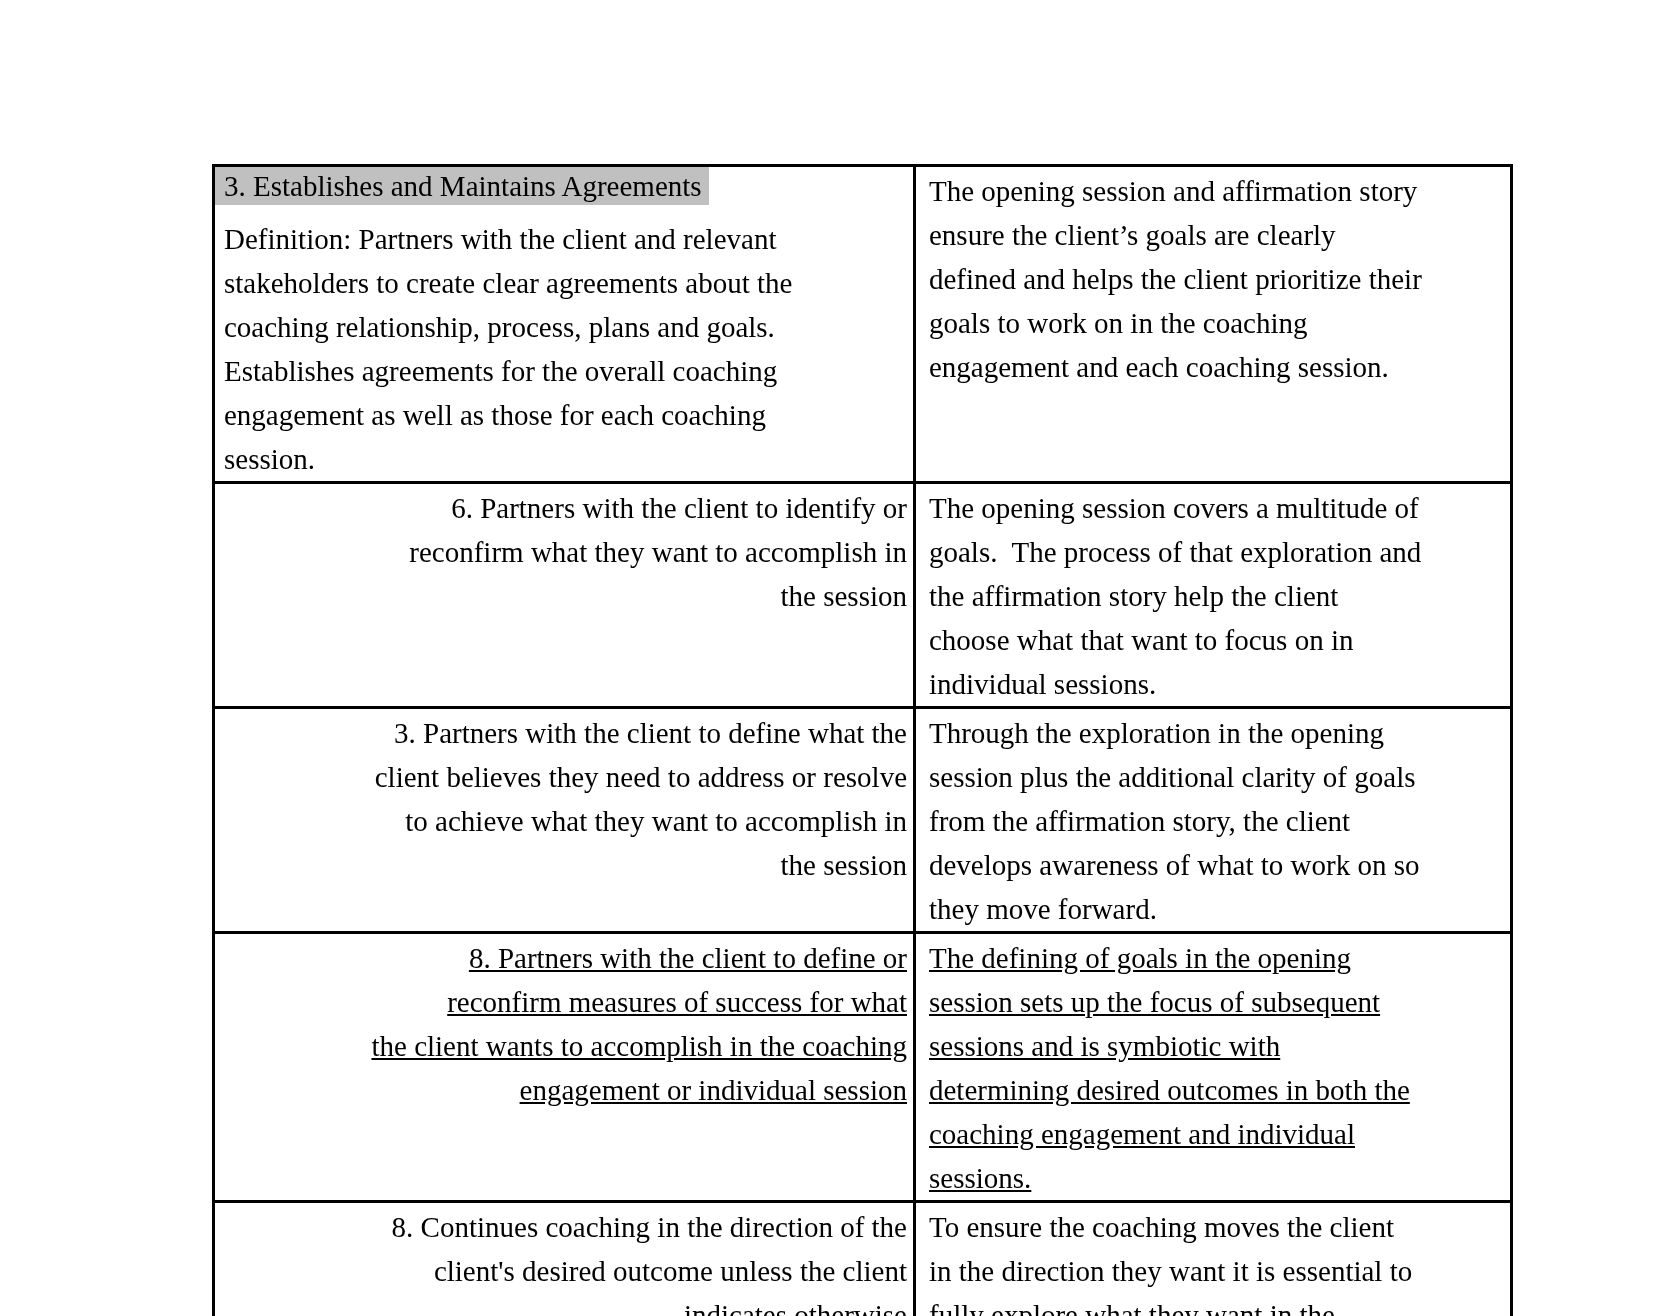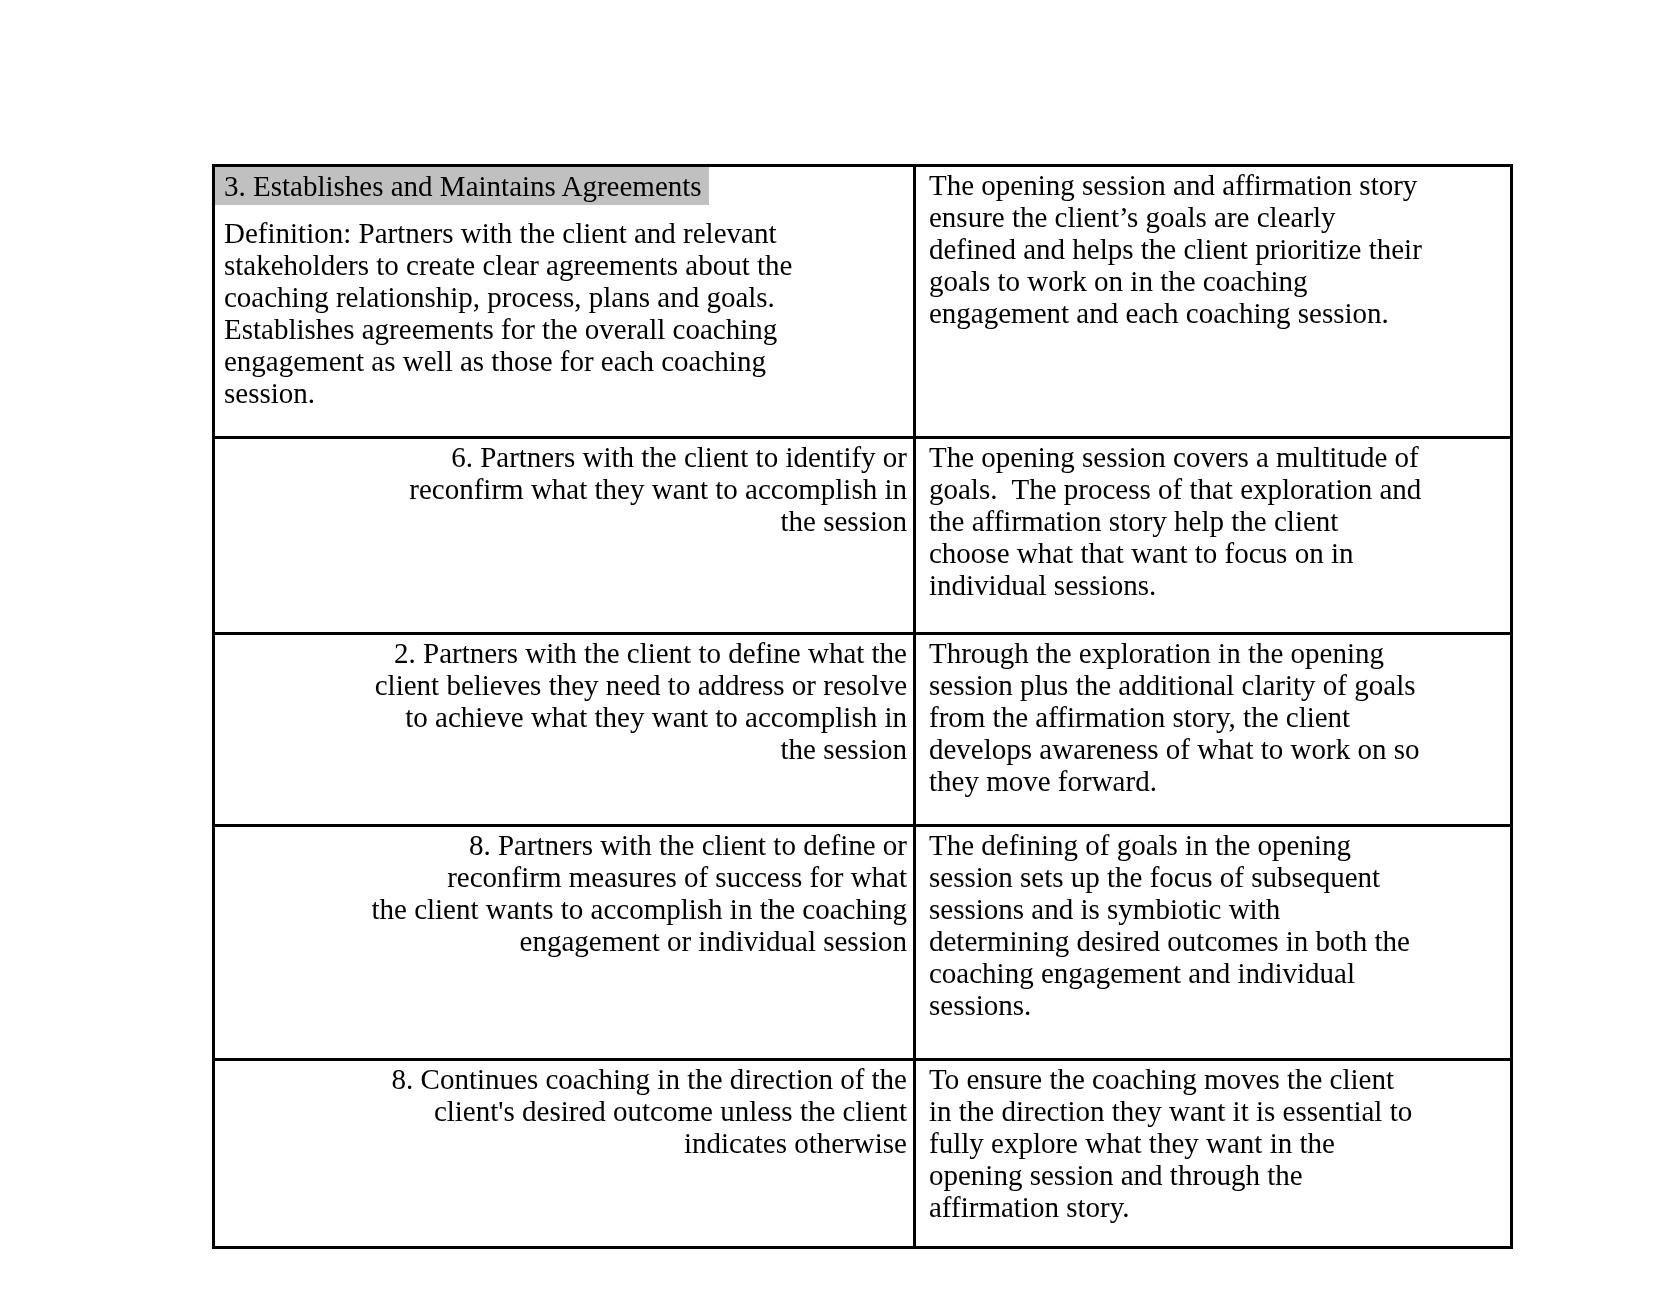--- a/index.html
+++ b/index.html
@@ -29,25 +29,25 @@
   col.col-left  { width: 701px; }
   col.col-right { width: 597px; }
   td {
     border: 3px solid #000000;
     vertical-align: top;
     padding: 0;
   }
   tr.r0 { height: 272px; }
   tr.r1 { height: 196px; }
   tr.r2 { height: 192px; }
-  tr.r3 { height: 234px; }
+  tr.r3 { height: 234px; text-decoration: underline; }
   tr.r4 { height: 188px; }
   .text {
     font-size: 29px;
-    line-height: 32px;
+    line-height: 44px;
     white-space: pre-wrap;
   }
   
   .highlight {
     display: inline-block;
     background: #c0c0c0;
     font-size: 29px;
     line-height: 37px;
     padding: 1px 7px 0 9px;
   }
@@ -103,21 +103,21 @@
           <div class="text explanation">The opening session covers a multitude of
 goals.  The process of that exploration and
 the affirmation story help the client
 choose what that want to focus on in
 individual sessions.</div>
         </td>
       </tr>
 
       <tr class="r2">
         <td>
-          <div class="text competency-indent">2. Partners with the client to define what the
+          <div class="text competency-indent">3. Partners with the client to define what the
 client believes they need to address or resolve
 to achieve what they want to accomplish in
 the session</div>
         </td>
         <td>
           <div class="text explanation">Through the exploration in the opening
 session plus the additional clarity of goals
 from the affirmation story, the client
 develops awareness of what to work on so
 they move forward.</div>

